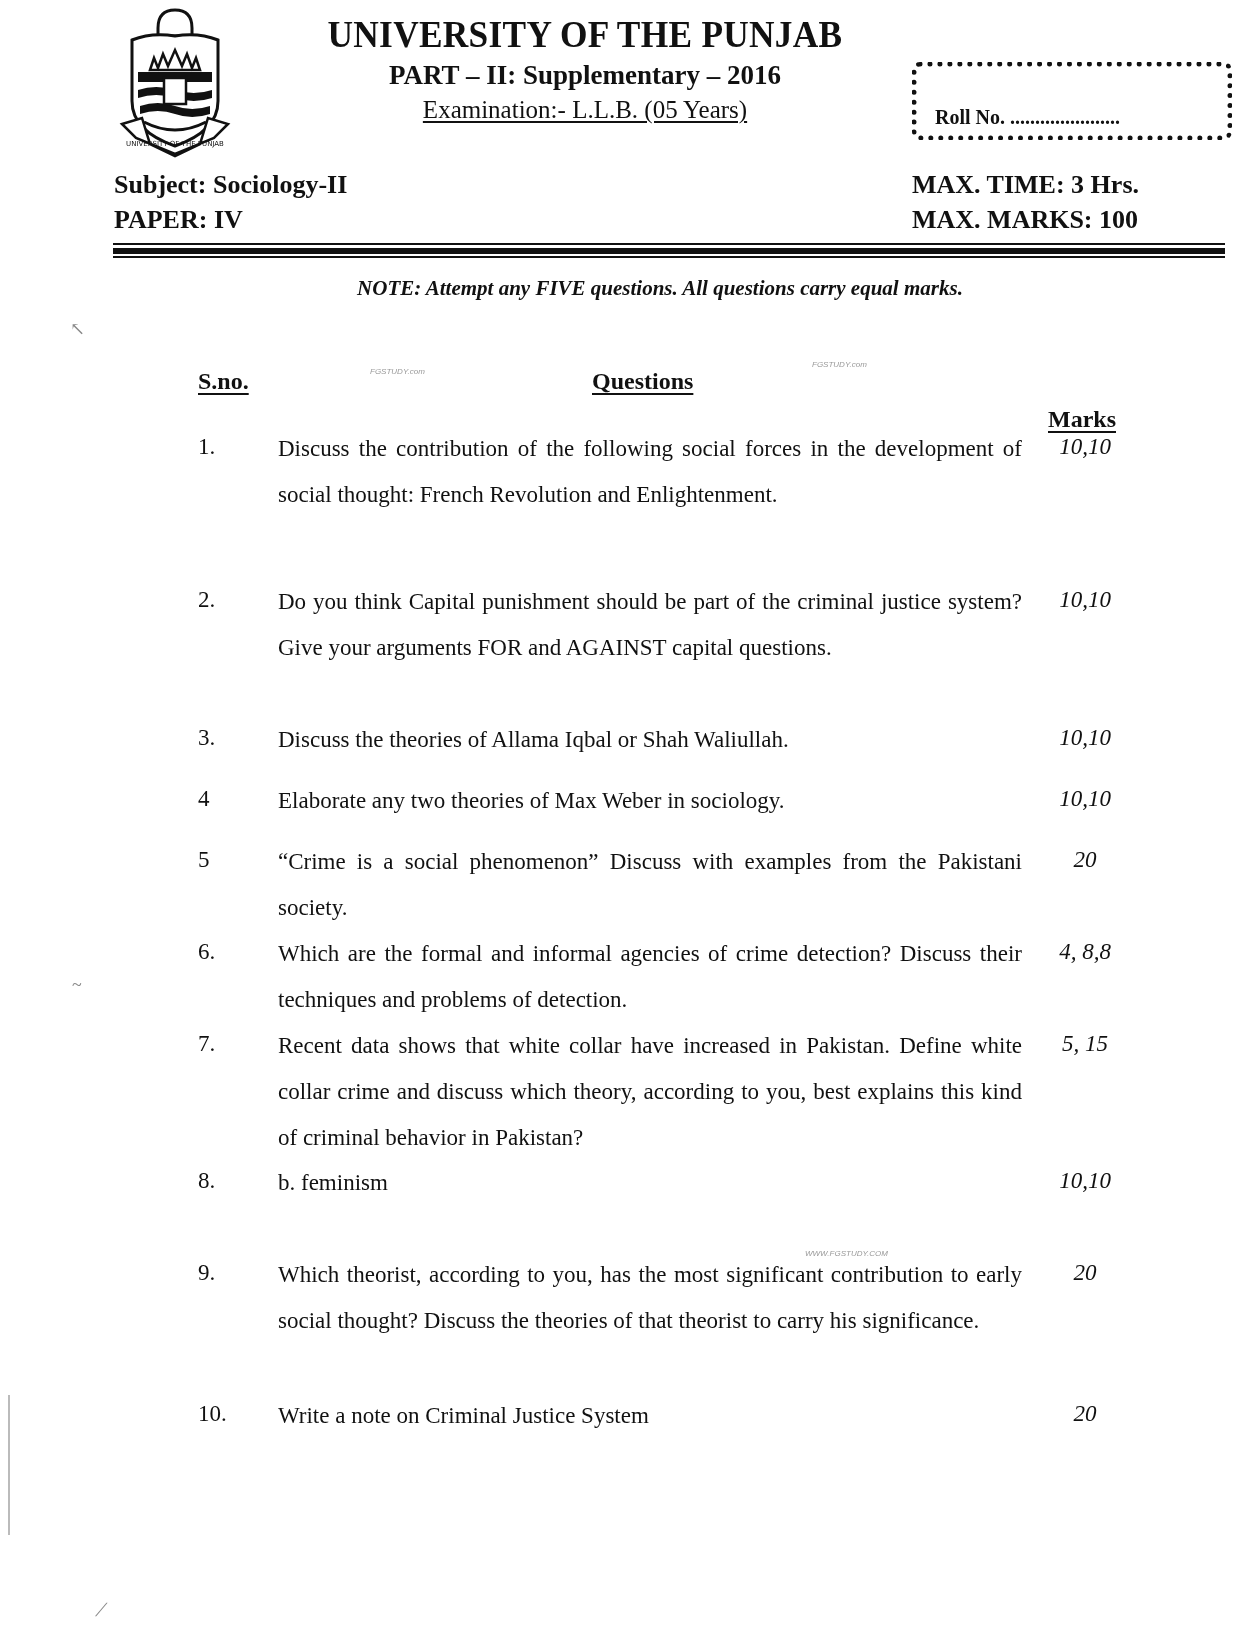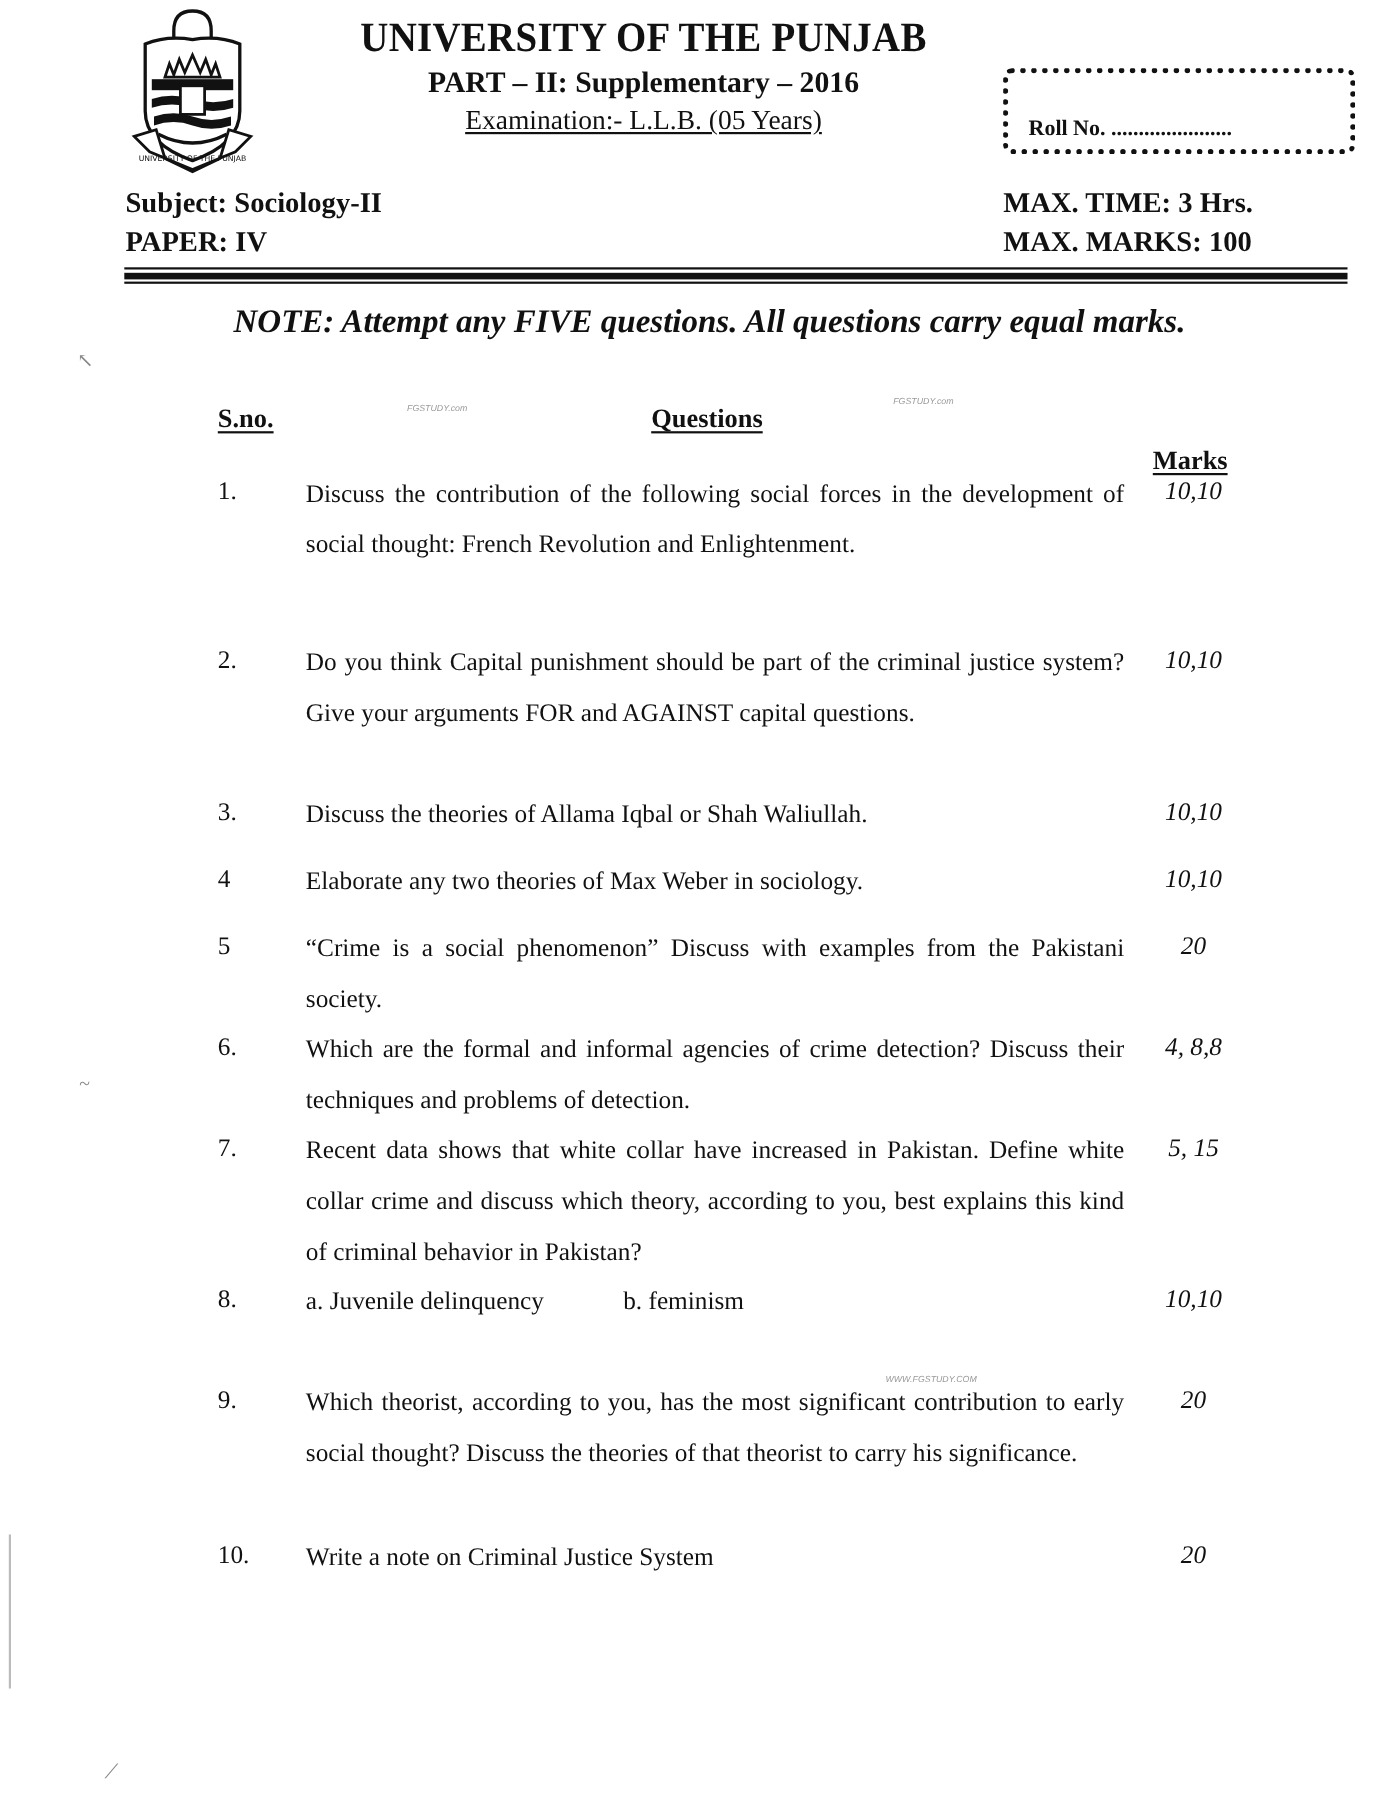--- a/index.html
+++ b/index.html
@@ -15,21 +15,21 @@
   .rollbox { left:912px; top:62px; width:320px; height:78px;
              border:5px dotted #111; border-radius:8px; box-sizing:border-box; }
   .rolltext { position:absolute; left:18px; bottom:6px; font-size:20px; font-weight:bold; white-space:nowrap; }
   .meta { font-size:26px; font-weight:bold; white-space:nowrap; }
   .subject { left:114px; top:170px; }
   .paper { left:114px; top:205px; }
   .maxtime { left:912px; top:170px; }
   .maxmarks { left:912px; top:205px; }
   .rule { left:113px; top:243px; width:1112px; height:16px; }
   .rule div { position:absolute; left:0; width:100%; background:#111; }
-  .note { left:135px; top:276px; width:1020px; text-align:center; font-size:30px; font-weight:bold; font-style:italic; white-space:nowrap; }
+  .note { left:150px; top:276px; width:1020px; text-align:center; font-size:21px; font-weight:bold; font-style:italic; white-space:nowrap; }
   .colhead { font-size:24px; font-weight:bold; text-decoration:underline; text-decoration-thickness:2px; text-underline-offset:4px; white-space:nowrap; }
   .h-sno { left:198px; top:368px; }
   .h-q { left:592px; top:368px; }
   .h-marks { left:1048px; top:366px;margin-top:40px; }
   .wm { font-family:"Liberation Sans", sans-serif; font-size:8px; color:#999; white-space:nowrap;font-style:italic; }
   .q-row { position:absolute; left:0; width:1250px; }
   .q-num { position:absolute; left:198px; font-size:23px; }
   .q-text { position:absolute; left:278px; width:744px; font-size:23px; line-height:46px; text-align:justify; }
   .q-marks { position:absolute; left:1040px; width:90px; text-align:center; font-size:23px; white-space:nowrap;font-style:italic; }
   .sub-items { display:flex; gap:72px; }
@@ -120,21 +120,20 @@
 <div class="q-row" style="top:1023px;">
   <div class="q-num" style="top:8px;">7.</div>
   <div class="q-text" style="top:0;">Recent data shows that white collar have increased in Pakistan. Define white collar crime and discuss which theory, according to you, best explains this kind of criminal behavior in Pakistan?</div>
   <div class="q-marks" style="top:8px;">5, 15</div>
 </div>
 
 <div class="q-row" style="top:1160px;">
   <div class="q-num" style="top:8px;">8.</div>
   <div class="q-text" style="top:0;">
     <div class="sub-items">
-      <span>a. Juvenile delinquency</span>
       <span>b. feminism</span>
     </div>
   </div>
   <div class="q-marks" style="top:8px;">10,10</div>
 </div>
 
 <div class="q-row" style="top:1252px;">
   <div class="q-num" style="top:8px;">9.</div>
   <div class="q-text" style="top:0;">Which theorist, according to you, has the most significant contribution to early social thought? Discuss the theories of that theorist to carry his significance.</div>
   <div class="q-marks" style="top:8px;">20</div>

